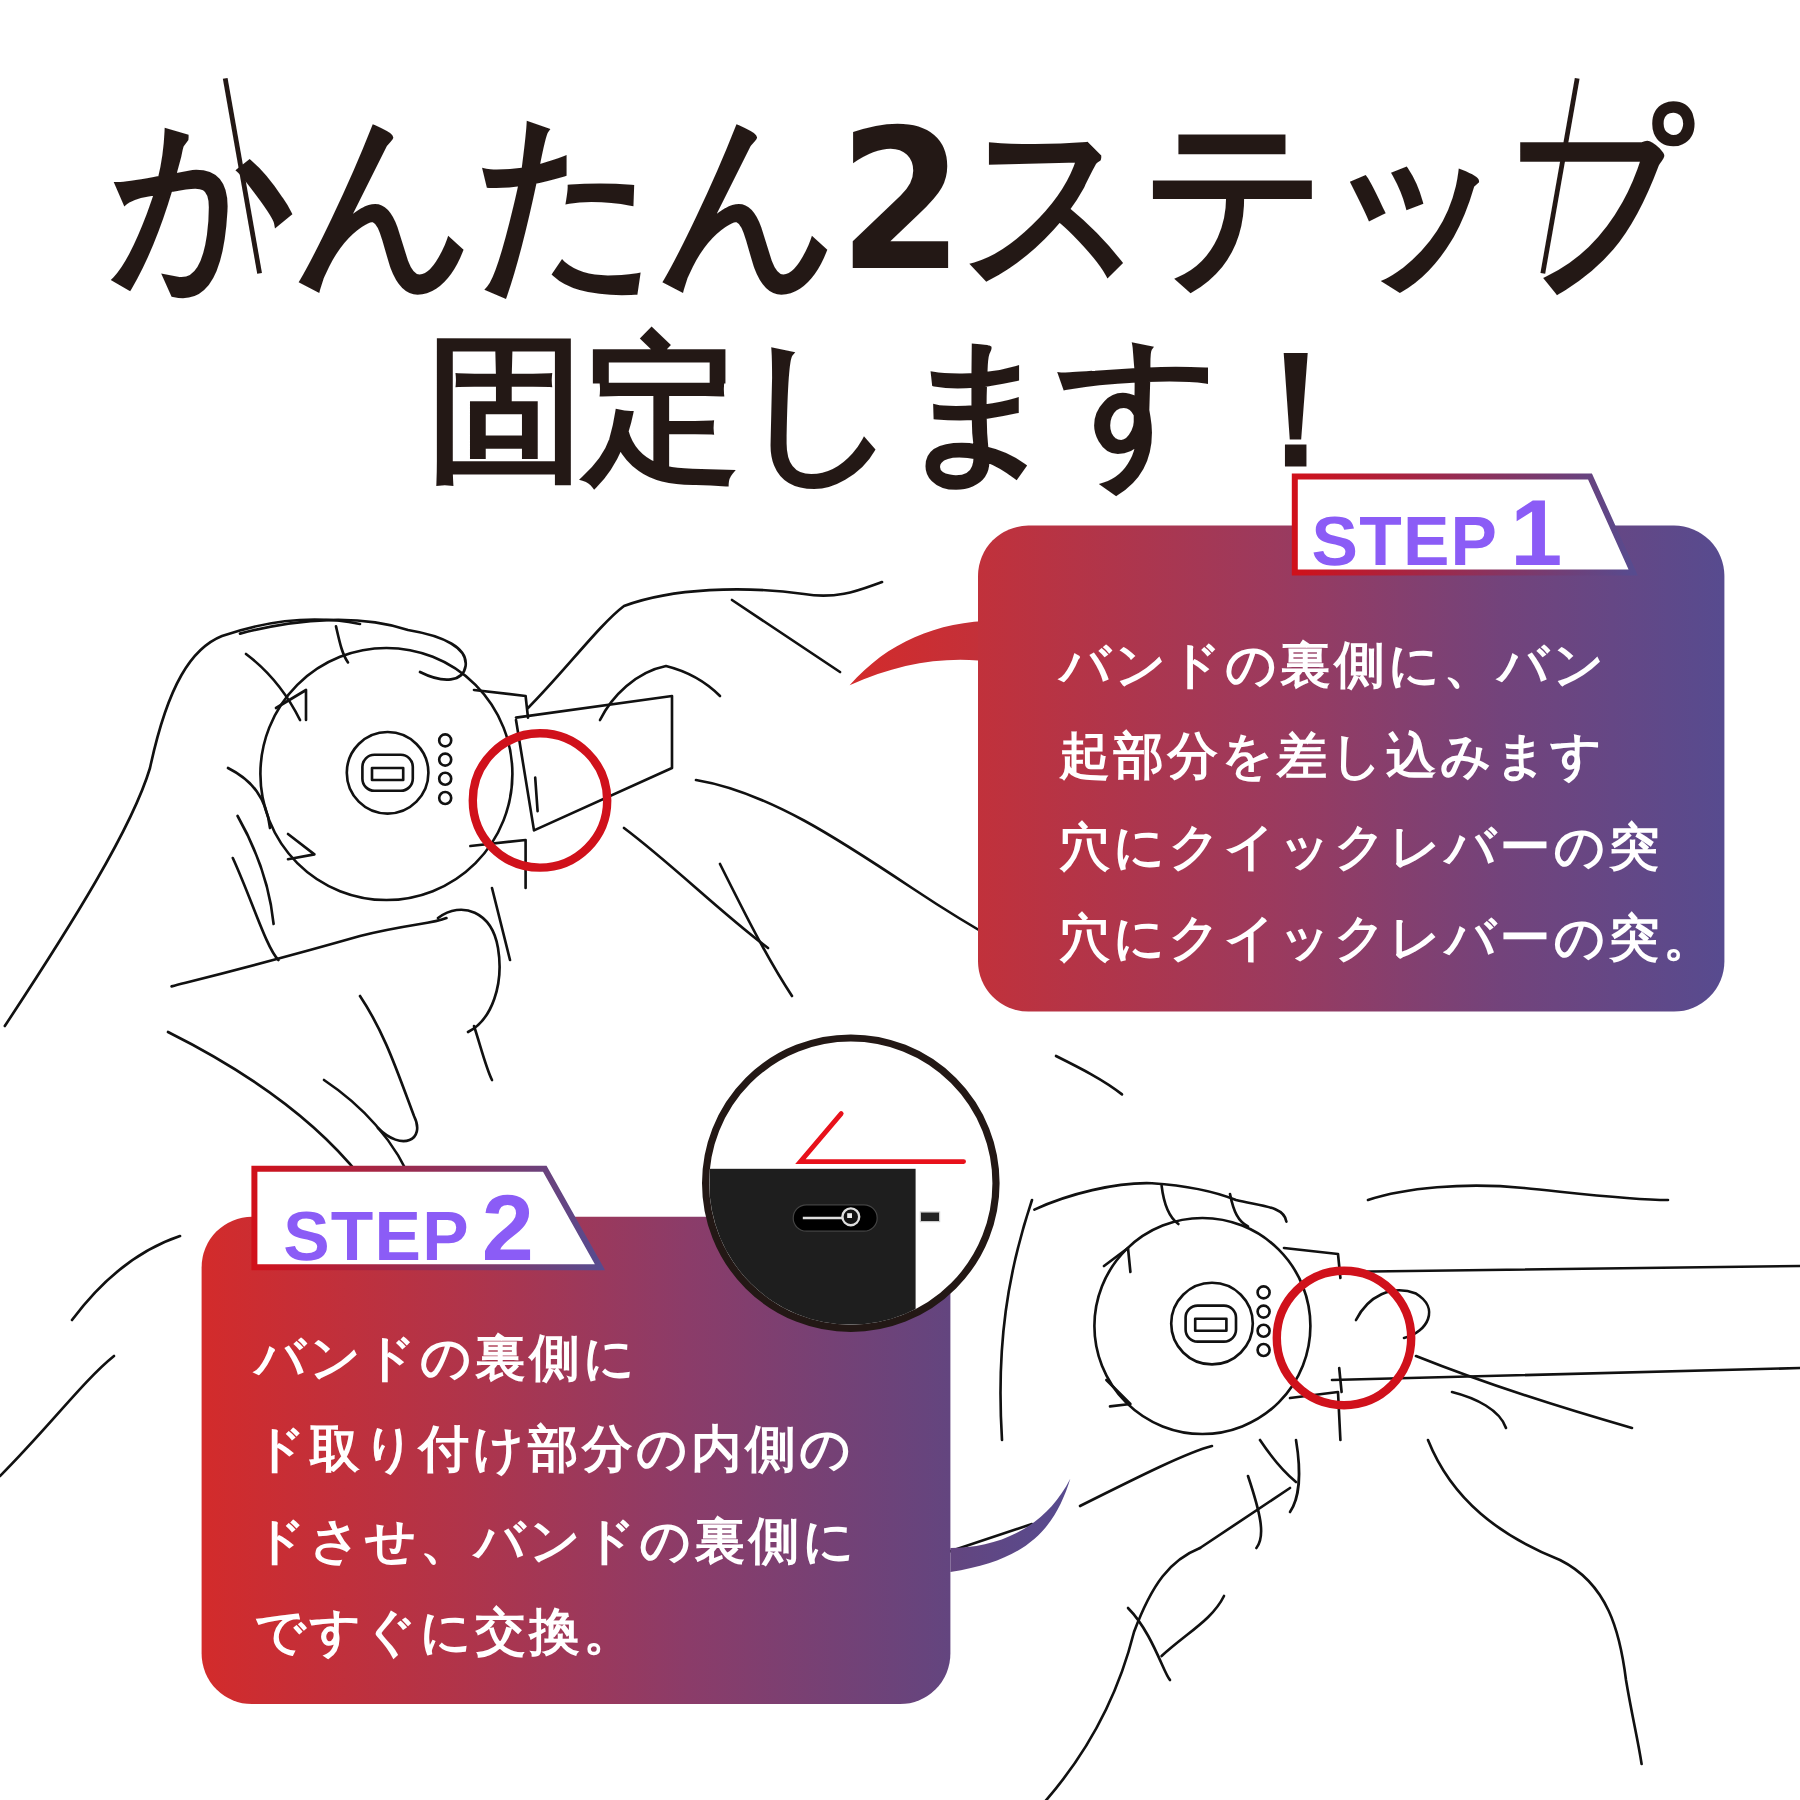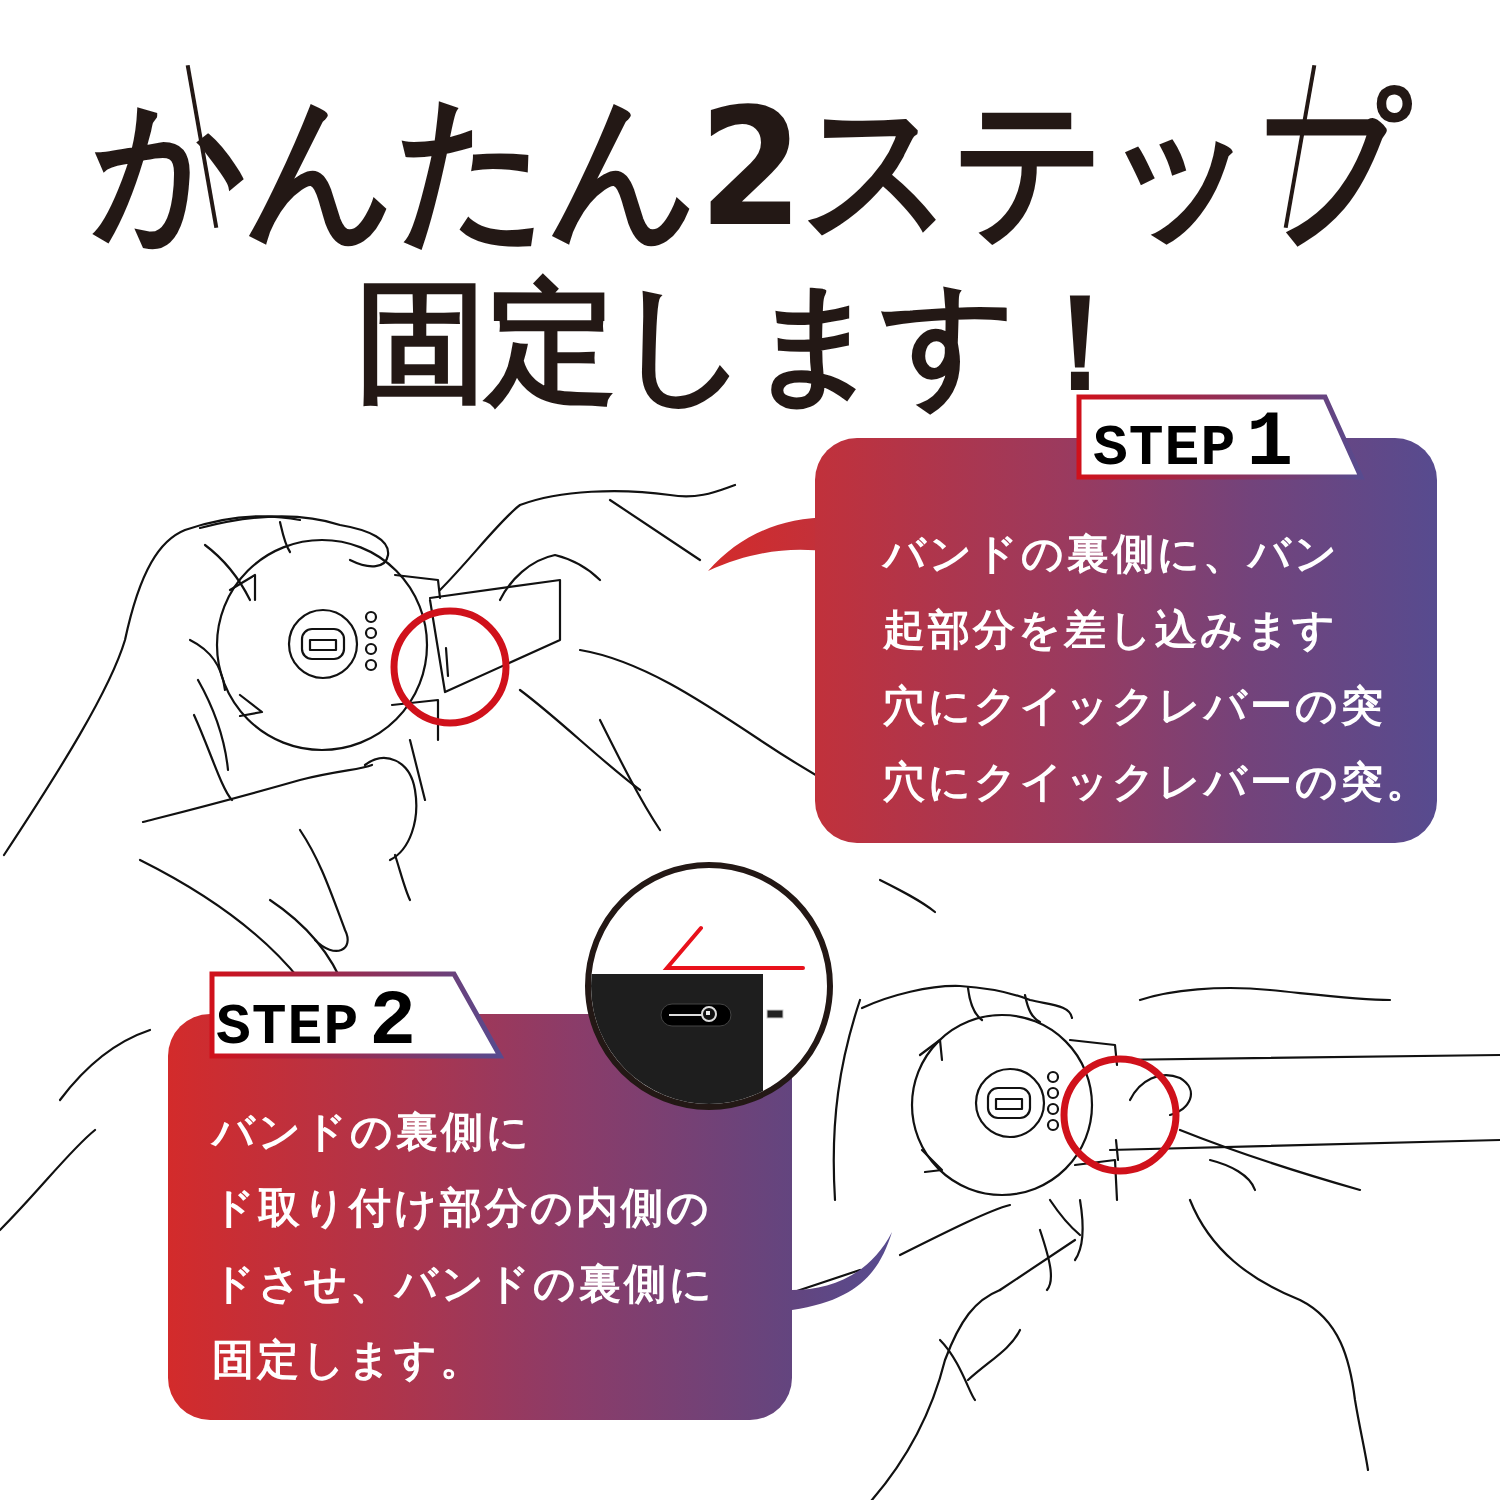--- a/index.html
+++ b/index.html
@@ -19,22 +19,22 @@
   .bubble2 { left:168px; top:1014px; width:624px; height:406px;
              background:linear-gradient(90deg,#d32b2b 0%,#b0344a 35%,#8b3c69 65%,#63457f 100%); }
 
   .btext { position:absolute; font-weight:bold; font-size:42px; line-height:76px;
            letter-spacing:3px; white-space:pre; }
   .bubble1 .btext { left:68px; top:78px; }
   .bubble2 .btext { left:44px; top:80px; }
 
   .step-tag { position:absolute; height:82px; }
   .step-tag svg { position:absolute; left:0; top:0; }
-  .step-label { position:absolute; top:6px; color:#000000; font-weight:900;
-                font-family:Liberation Mono, monospace; white-space:nowrap; }
+  .step-label { position:absolute; top:6px; color:#8b5cf6; font-weight:900;
+                font-family:Liberation Sans, sans-serif; white-space:nowrap; }
   .step-label .word { font-size:58px; letter-spacing:1px; }
   .step-label .num { font-size:78px; margin-left:10px; }
 
   .zoom-circle { position:absolute; left:585px; top:862px; width:248px; height:248px;
                  border-radius:50%; border:6px solid #231815; background:#ffffff; overflow:hidden; box-sizing:border-box; }
 </style>
 </head>
 <body>
 
 <svg class="art" viewBox="0 0 1500 1500">
@@ -168,34 +168,34 @@
   </svg>
   <div class="step-label" style="left:18px;">
     <span class="word">STEP</span><span class="num">1</span>
   </div>
 </div>
 
 <div class="bubble bubble2">
   <div class="btext"><span>バンドの裏側に</span>
 <span>ド取り付け部分の内側の</span>
 <span>ドさせ、バンドの裏側に</span>
-<span>固定します。</span></div>
+<span>ですぐに交換。</span></div>
 </div>
 
 <div class="step-tag" style="left:208px; top:970px; width:296px;">
   <svg width="296" height="90" viewBox="0 0 296 90">
     <defs>
         <linearGradient id="t2" x1="0" x2="1">
           <stop offset="0" stop-color="#d0111b"></stop>
           <stop offset="1" stop-color="#574b8f"></stop>
         </linearGradient>
       </defs>
     <polygon points="4,4 246,4 292,86 4,86" fill="#fff" stroke="url(#t2)" stroke-width="5"></polygon>
   </svg>
-  <div class="step-label" style="left:8px; top:8px;">
+  <div class="step-label" style="left:28px; top:8px;">
     <span class="word">STEP</span><span class="num">2</span>
   </div>
 </div>
 
 <div class="zoom-circle">
   <svg width="236" height="236" viewBox="0 0 236 236" style="position:absolute; left:0; top:0;">
     <rect x="0" y="106" width="172" height="140" fill="#1e1e1e"></rect>
     <rect x="0" y="166" width="236" height="80" fill="#1e1e1e" opacity="0"></rect>
     <path d="M110 60 L76 100 L212 100" fill="none" stroke="#e8111b" stroke-width="4" stroke-linecap="round"></path>
     <rect x="70" y="136" width="70" height="22" rx="11" fill="#000" stroke="#444" stroke-width="1"></rect>

